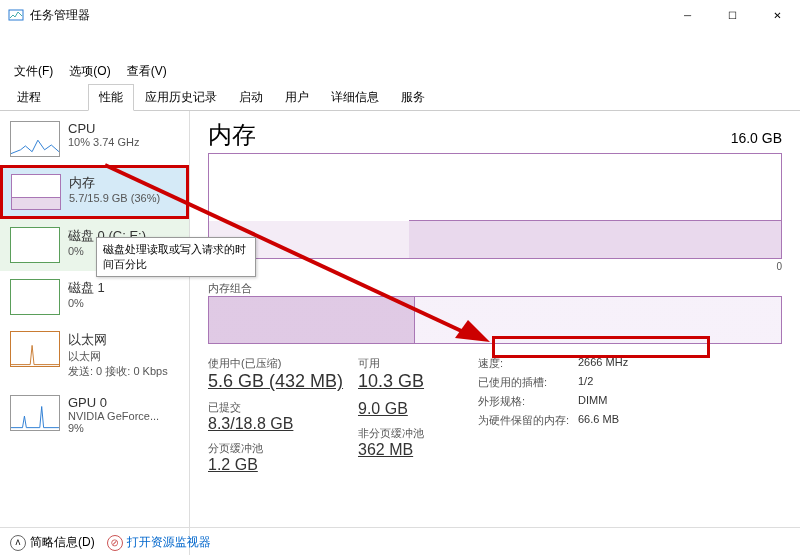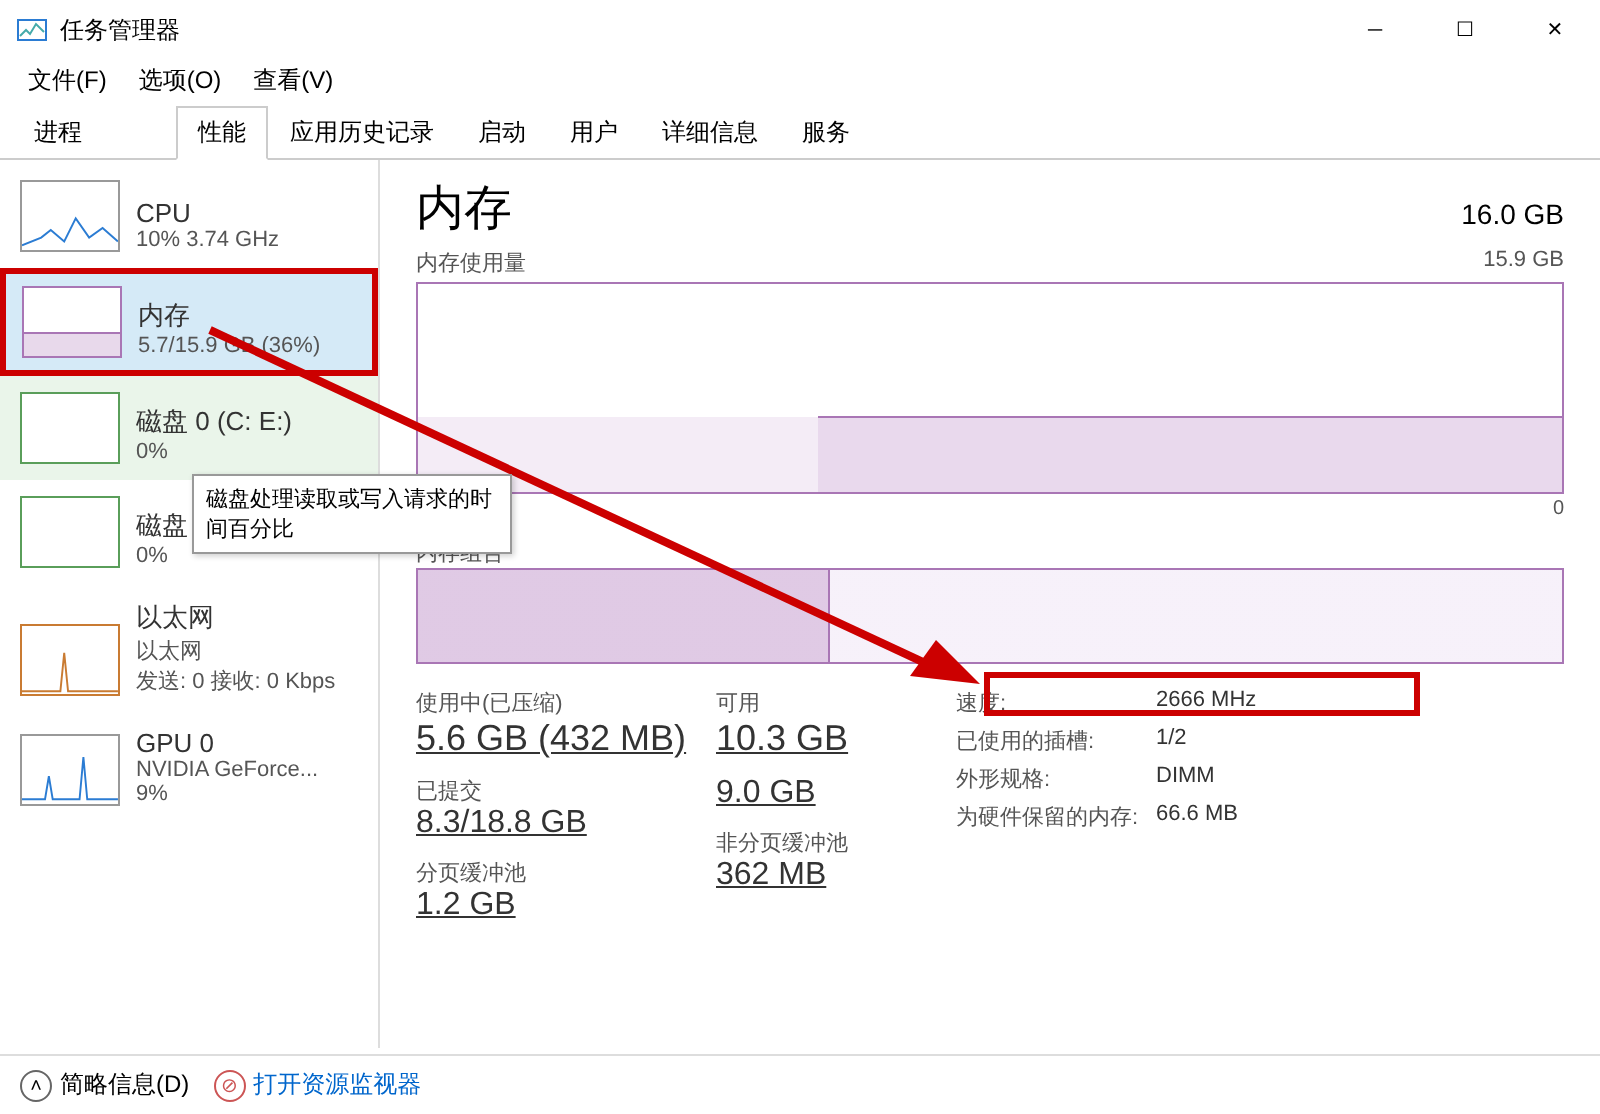--- a/index.html
+++ b/index.html
@@ -2,28 +2,28 @@
 <html><head>
 <meta charset="utf-8">
 <style>
 * { box-sizing: border-box; margin: 0; padding: 0; }
 body { font-family: "Microsoft YaHei", "Segoe UI", sans-serif; font-size: 12px; background: #fff; color: #000; width: 800px; height: 557px; overflow: hidden; position: relative; }
 .titlebar { display: flex; align-items: center; height: 30px; padding: 0 0 0 8px; }
 .titlebar .icon { width: 16px; height: 16px; margin-right: 6px; }
 .titlebar .title { flex: 1; font-size: 12px; }
 .win-controls { display: flex; }
 .win-controls div { width: 45px; height: 30px; display: flex; align-items: center; justify-content: center; font-size: 10px; }
-.menubar { display: flex; padding: 0 6px; height: 20px; align-items: center; font-size: 12px; }
+.menubar { display: flex; padding: 0 6px; height: 20px; align-items: center; font-size: 12px; margin-top: 31px; }
 .menubar div { padding: 2px 8px; }
 .tabs { display: flex; border-bottom: 1px solid #ccc; padding-left: 6px; font-size: 12px; margin-top: 2px; }
 .tab { padding: 4px 10px; border: 1px solid transparent; position: relative; top: 1px; }
 .tab.active { border: 1px solid #ccc; border-bottom: 1px solid #fff; background: #fff; margin-left: 36px; }
 .content { display: flex; height: 444px; }
 .sidebar { width: 190px; border-right: 1px solid #ddd; overflow: hidden; padding: 2px 0; }
-.side-item { display: flex; padding: 6px 8px; align-items: flex-end; border: 2px solid transparent; }
+.side-item { display: flex; padding: 6px 8px; align-items: flex-start; border: 2px solid transparent; }
 .side-item.selected { background: #d5eaf7; }
 .side-item.highlight { border: 3px solid #c00; }
 .thumb { width: 50px; height: 36px; border: 1px solid #999; background: #fff; margin-right: 8px; position: relative; flex-shrink: 0; }
 .side-text .t1 { font-size: 13px; color: #333; }
 .side-text .t2 { font-size: 11px; color: #555; }
 .main { flex: 1; padding: 8px 18px; position: relative; }
 .main-header { display: flex; justify-content: space-between; align-items: baseline; }
 .main-title { font-size: 24px; font-weight: 300; }
 .main-total { font-size: 14px; }
 .sub-label { font-size: 11px; color: #555; margin-top: 4px; display: flex; justify-content: space-between; }
@@ -142,24 +142,20 @@
           <div class="t2">9%</div>
         </div>
     </div>
   </div>
 
   <div class="main">
     <div class="main-header">
       <div class="main-title">内存</div>
       <div class="main-total">16.0 GB</div>
     </div>
-    <div class="sub-label">
-        <span>内存使用量</span>
-        <span>15.9 GB</span>
-      </div>
     <div class="chart1"></div>
     <div class="chart-footer">
         <span>60 秒</span>
         <span>0</span>
       </div>
     <div class="sub-label">
         <span>内存组合</span>
       </div>
     <div class="chart2">
         <div class="used"></div>

